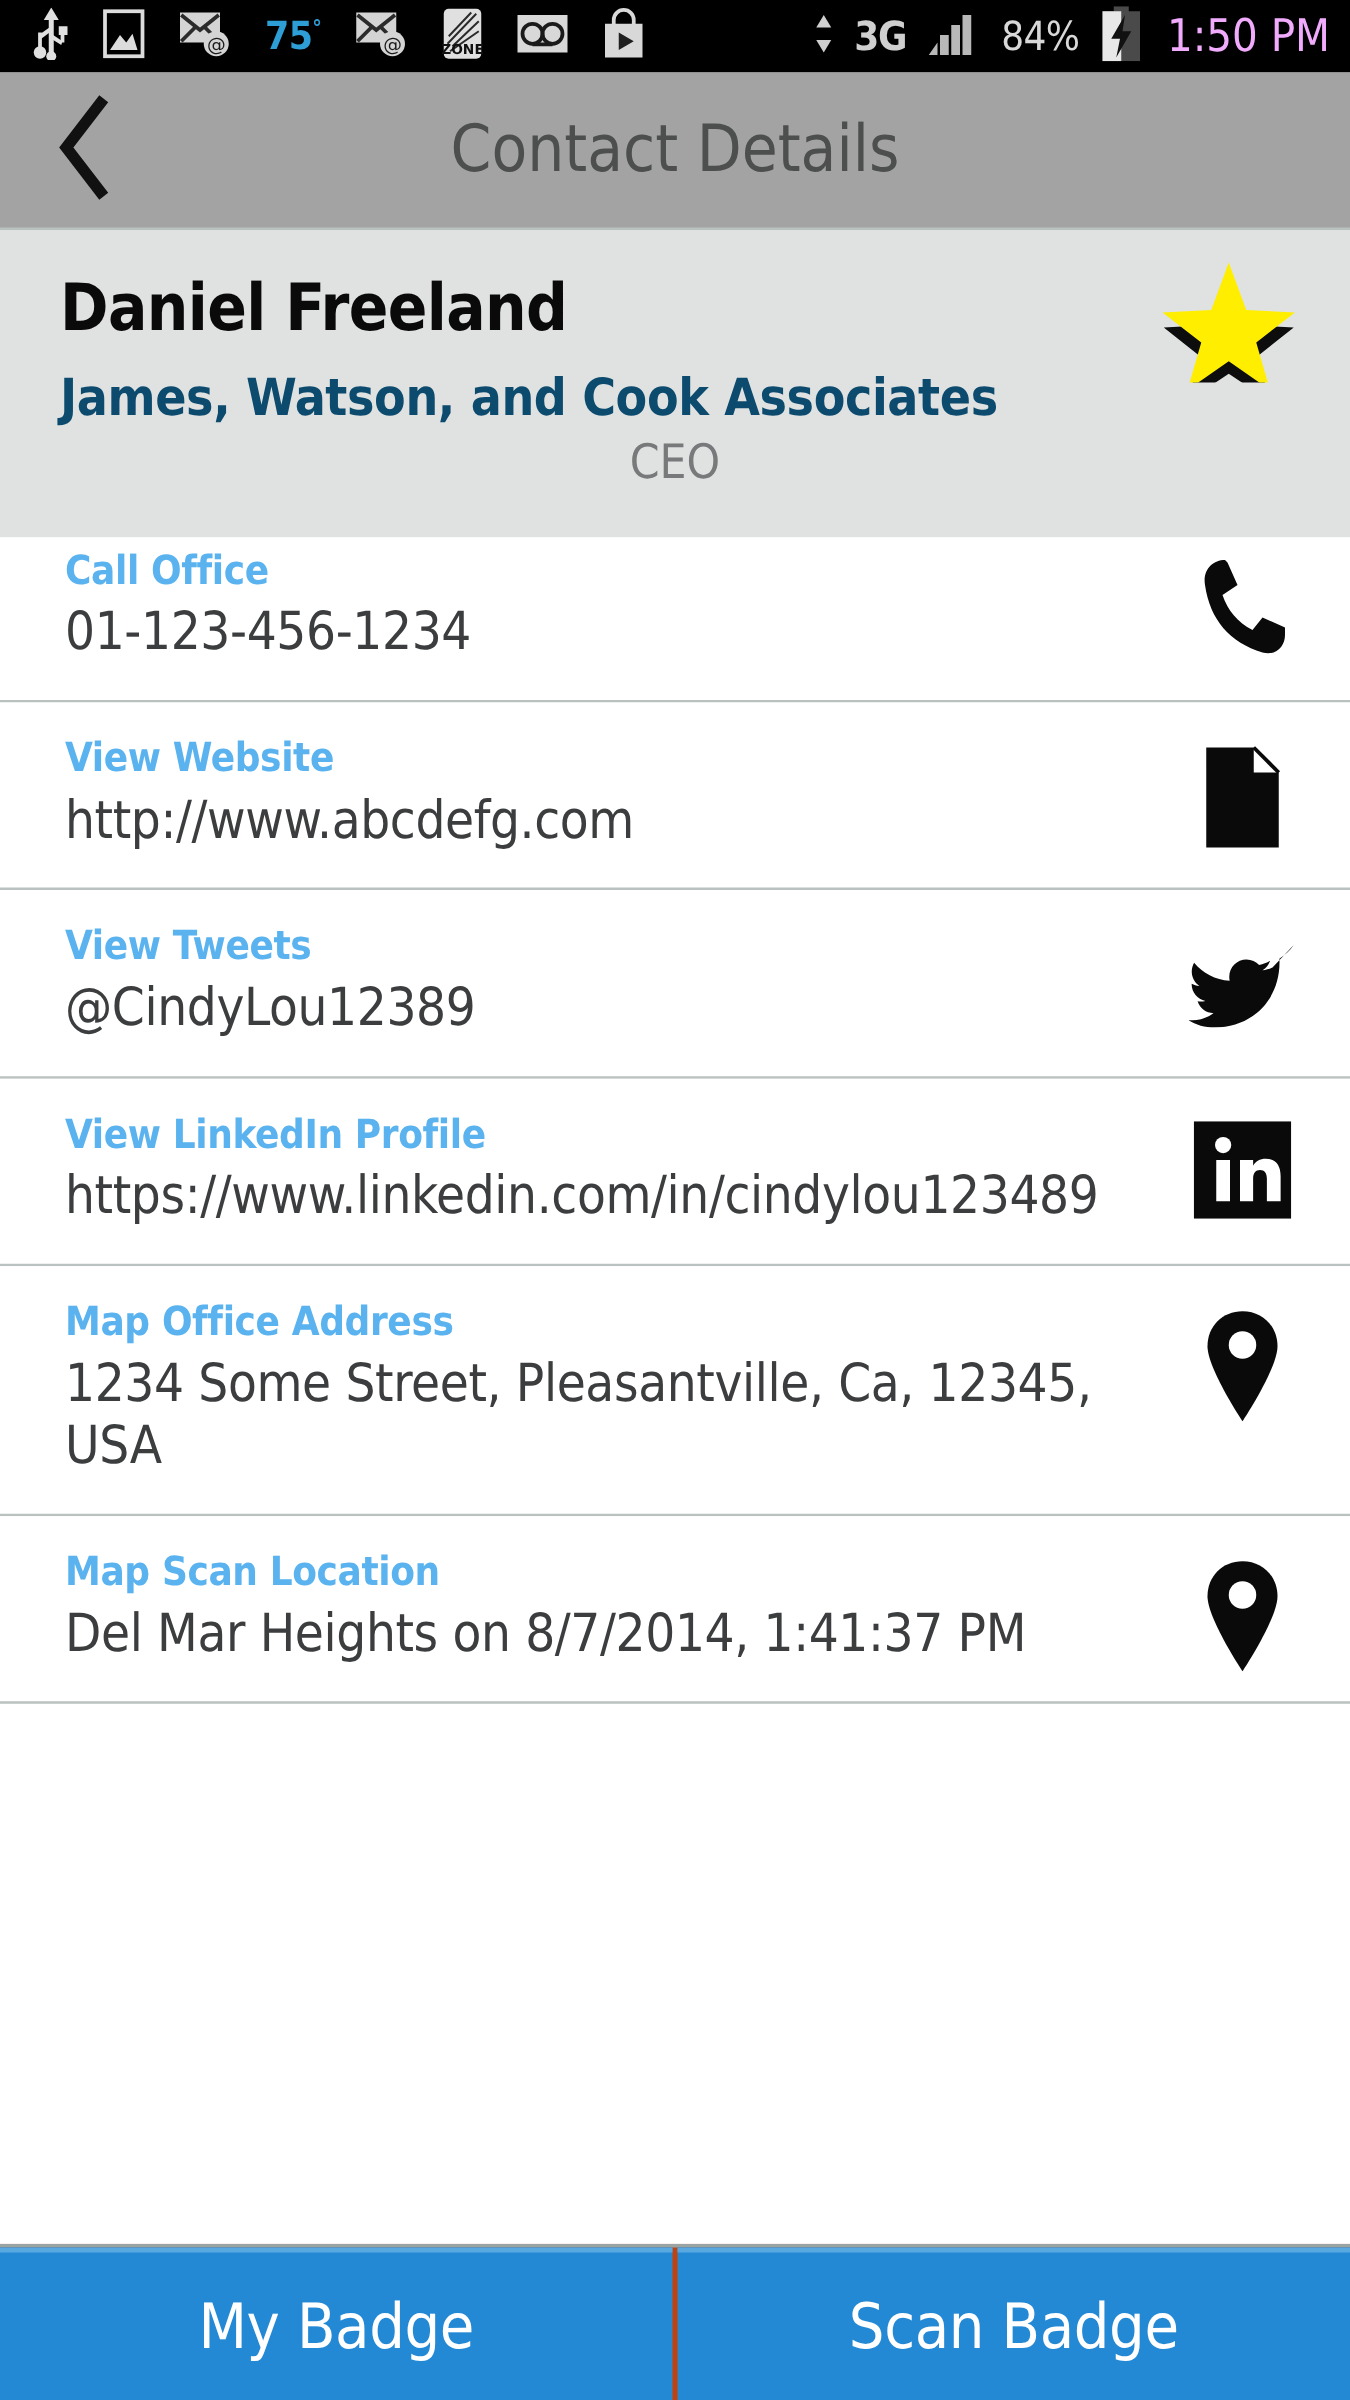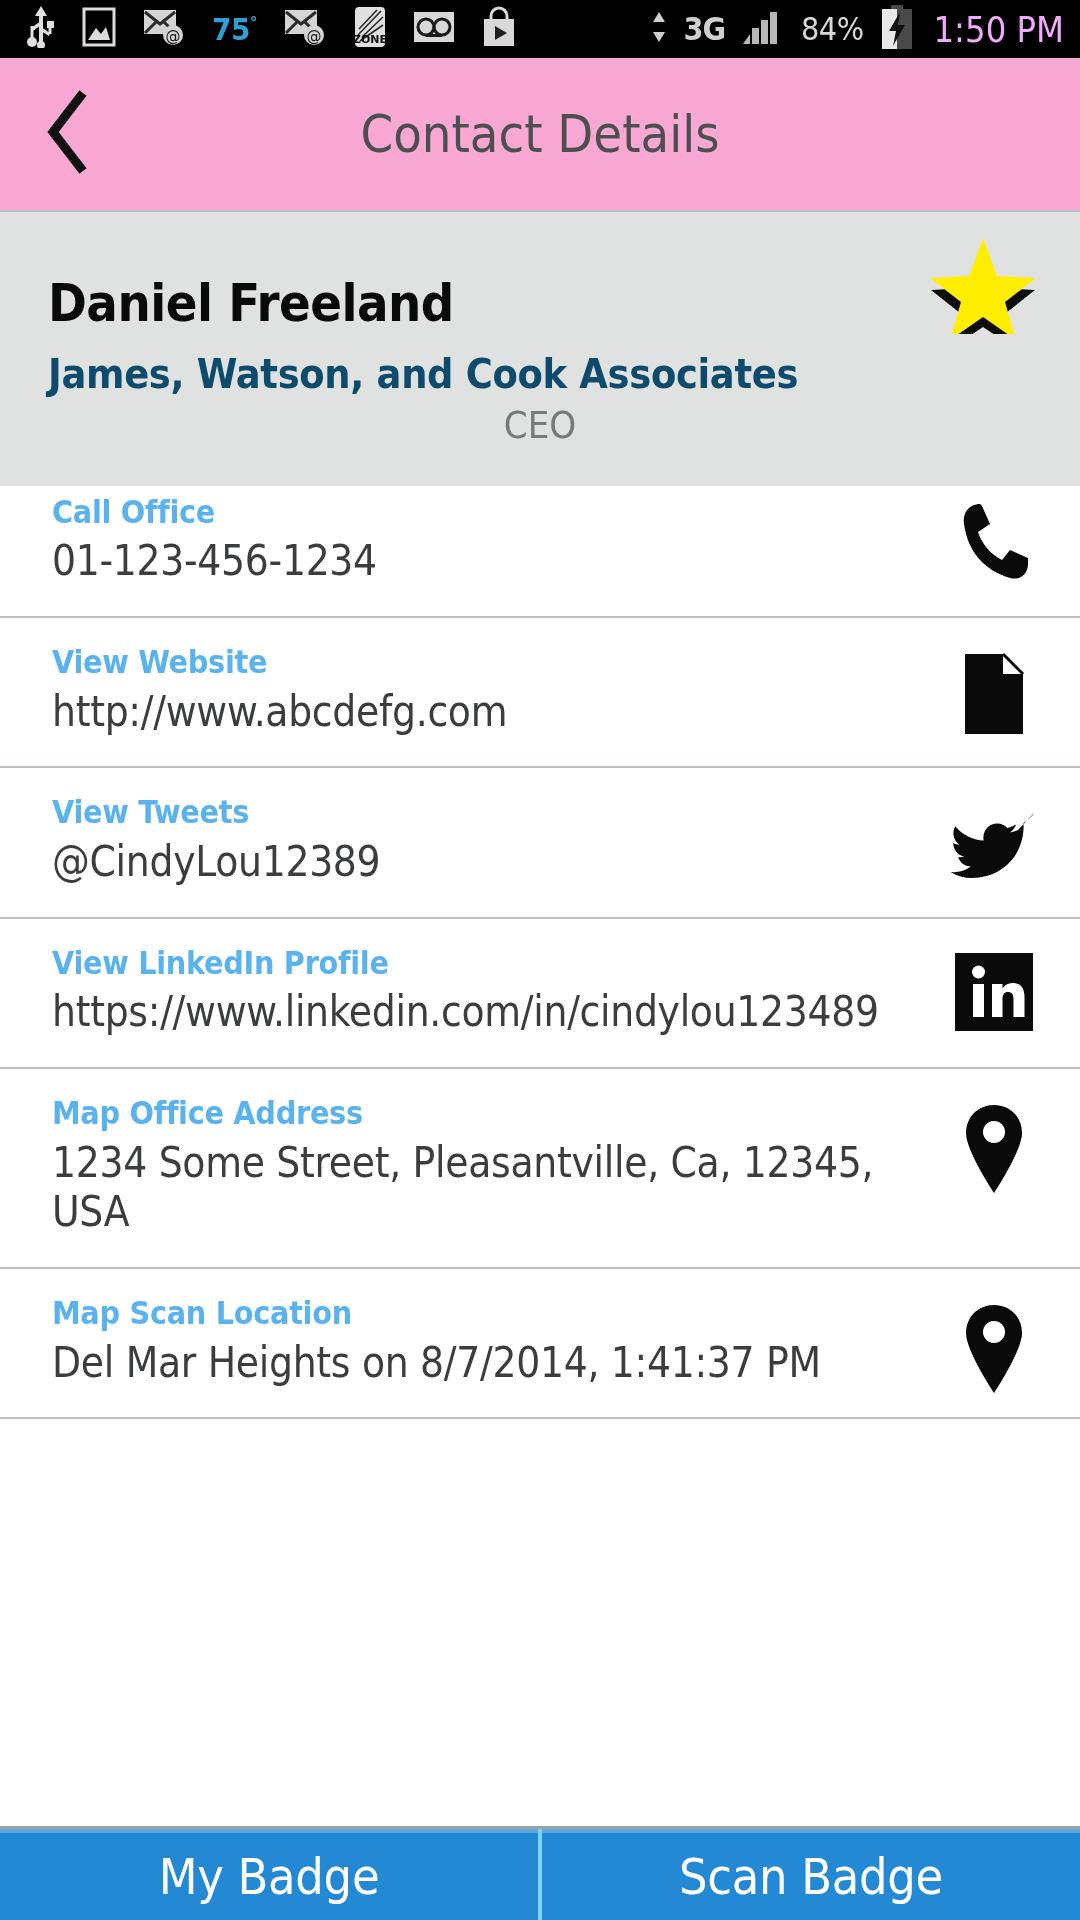--- a/index.html
+++ b/index.html
@@ -20,40 +20,40 @@
   .sb-right{ display:flex; align-items:center; gap:16px; margin-left:auto; }
   .sb-ico{ display:block; }
   .sb-temp{ color:#2e9fd6; font-size:31px; font-weight:bold; letter-spacing:-.5px; line-height:1; }
   .sb-temp sup{ font-size:17px; vertical-align:super; }
   .sb-net{ color:#cfcfcf; font-size:32px; font-weight:bold; letter-spacing:-1px; }
   .sb-batt{ color:#d8d8d8; font-size:32px; letter-spacing:-.5px; }
   .sb-time{ color:#f0abfc; font-size:36px; letter-spacing:0px; margin-left:4px; }
 
   
   .titlebar{
-    height:154px; background:#f9a8d4; position:relative;
+    height:126px; background:#a3a3a3; position:relative;
     display:flex; align-items:center; flex:none;
     border-bottom:2px solid #b9c2c0;
   }
   .back-btn{
     position:absolute; left:34px; top:50%; transform:translateY(-50%);
     width:70px; height:90px; display:flex; align-items:center; justify-content:center;
     cursor:pointer;
   }
   .title-txt{
     width:100%; text-align:center; font-size:52px; color:#4c4f4e;
     letter-spacing:0px;
   }
 
   
   .contact-card{
     background:#e0e2e1; padding:36px 48px 40px 48px; position:relative;
     flex:none; min-height:240px;
   }
-  .c-name{ font-size:52px; font-weight:bold; color:#0a0a0a; line-height:1.05; letter-spacing:-.5px;margin-top:28px;}
+  .c-name{ font-size:52px; font-weight:bold; color:#0a0a0a; line-height:1.05; letter-spacing:-.5px;}
   .c-company{ font-size:41px; font-weight:bold; color:#0c4a6e; margin-top:22px; line-height:1.05; letter-spacing:-.3px;}
   .c-role{ font-size:38px; color:#77797a; margin-top:10px; line-height:1.05;text-align:center; }
   .fav-star{
     position:absolute; right:42px; top:22px; width:110px; height:100px;
     cursor:pointer;
   }
 
   
   .list{ flex:1; background:#ffffff; overflow:hidden; position:relative; }
   .row{
@@ -71,22 +71,22 @@
     font-size:42px; color:#3b3d3e; line-height:1.18; margin-top:6px; letter-spacing:-.3px;
     word-break:break-word;
   }
   .row-icon{
     position:absolute; right:40px; top:34px; width:92px; height:92px;
     display:flex; align-items:flex-start; justify-content:center;
   }
 
   
   .bottombar{
-    flex:none; height:94px; display:flex; gap:4px;
-    border-top:3px solid #9aa5a3; background:#7dd3fc; padding-top:0;
+    flex:none; height:125px; display:flex; gap:4px;
+    border-top:3px solid #9aa5a3; background:#c2410c; padding-top:0;
   }
   .bbtn{
     flex:1; background:#2489d4; color:#fff; font-size:50px;
     display:flex; align-items:center; justify-content:center;
     border:none; cursor:pointer; letter-spacing:-.3px;
     border-top:4px solid #59a9e0;
     font-family:inherit;
   }
 </style>
 </head>

